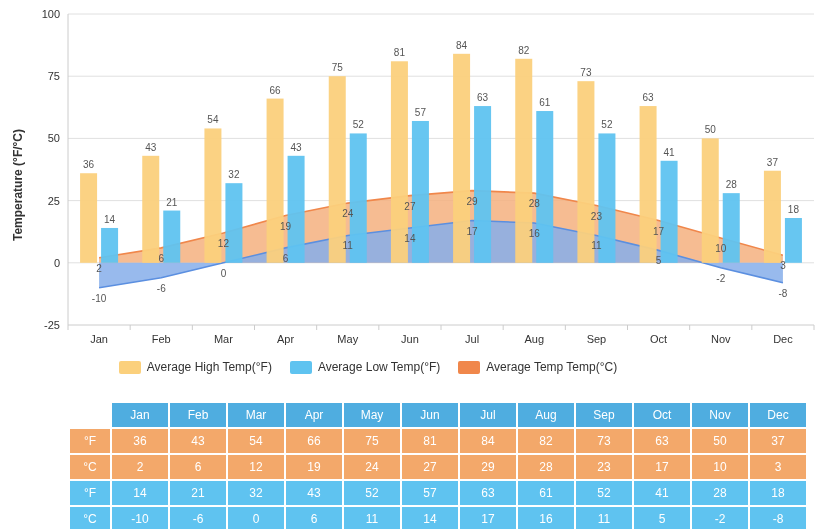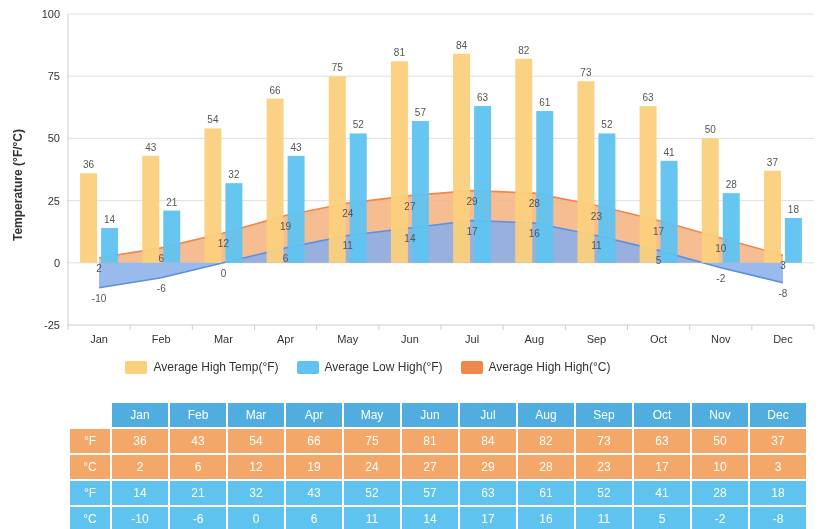--- a/index.html
+++ b/index.html
@@ -223,25 +223,25 @@
     <text class="y-title" x="-185" y="22" transform="rotate(-90)" text-anchor="middle">Temperature (°F/°C)</text>
   </svg>
 
   <div id="legend">
       <div class="legend-item">
         <span class="legend-swatch" style="background: rgb(251, 208, 124);"></span>
         <span>Average High Temp(°F)</span>
       </div>
       <div class="legend-item">
         <span class="legend-swatch" style="background: rgb(95, 195, 240);"></span>
-        <span>Average Low High(°F)</span>
+        <span>Average Low Temp(°F)</span>
       </div>
       <div class="legend-item">
         <span class="legend-swatch" style="background: rgb(240, 135, 75);"></span>
-        <span>Average High High(°C)</span>
+        <span>Average Temp Temp(°C)</span>
       </div>
     </div>
 
   <table id="data-table">
     <thead>
       <tr>
           <th class="corner"></th>
           <th class="hdr-blue">Jan</th>
           <th class="hdr-blue">Feb</th>
           <th class="hdr-blue">Mar</th>

